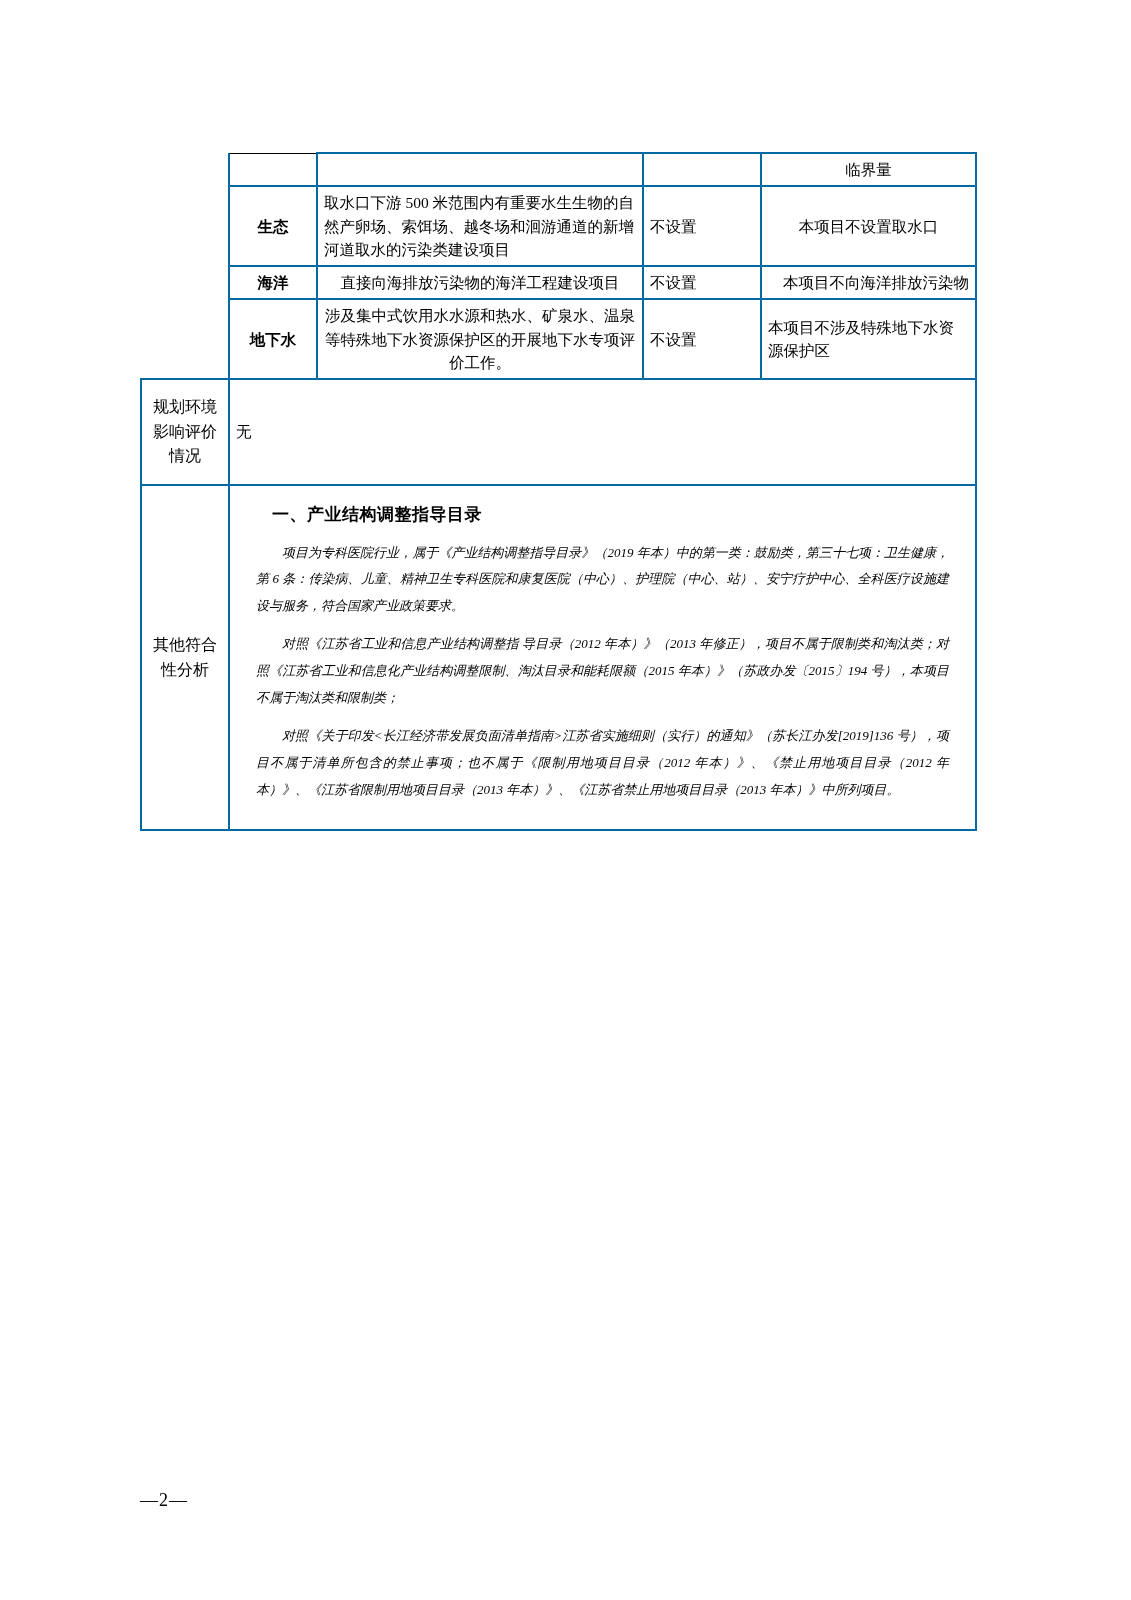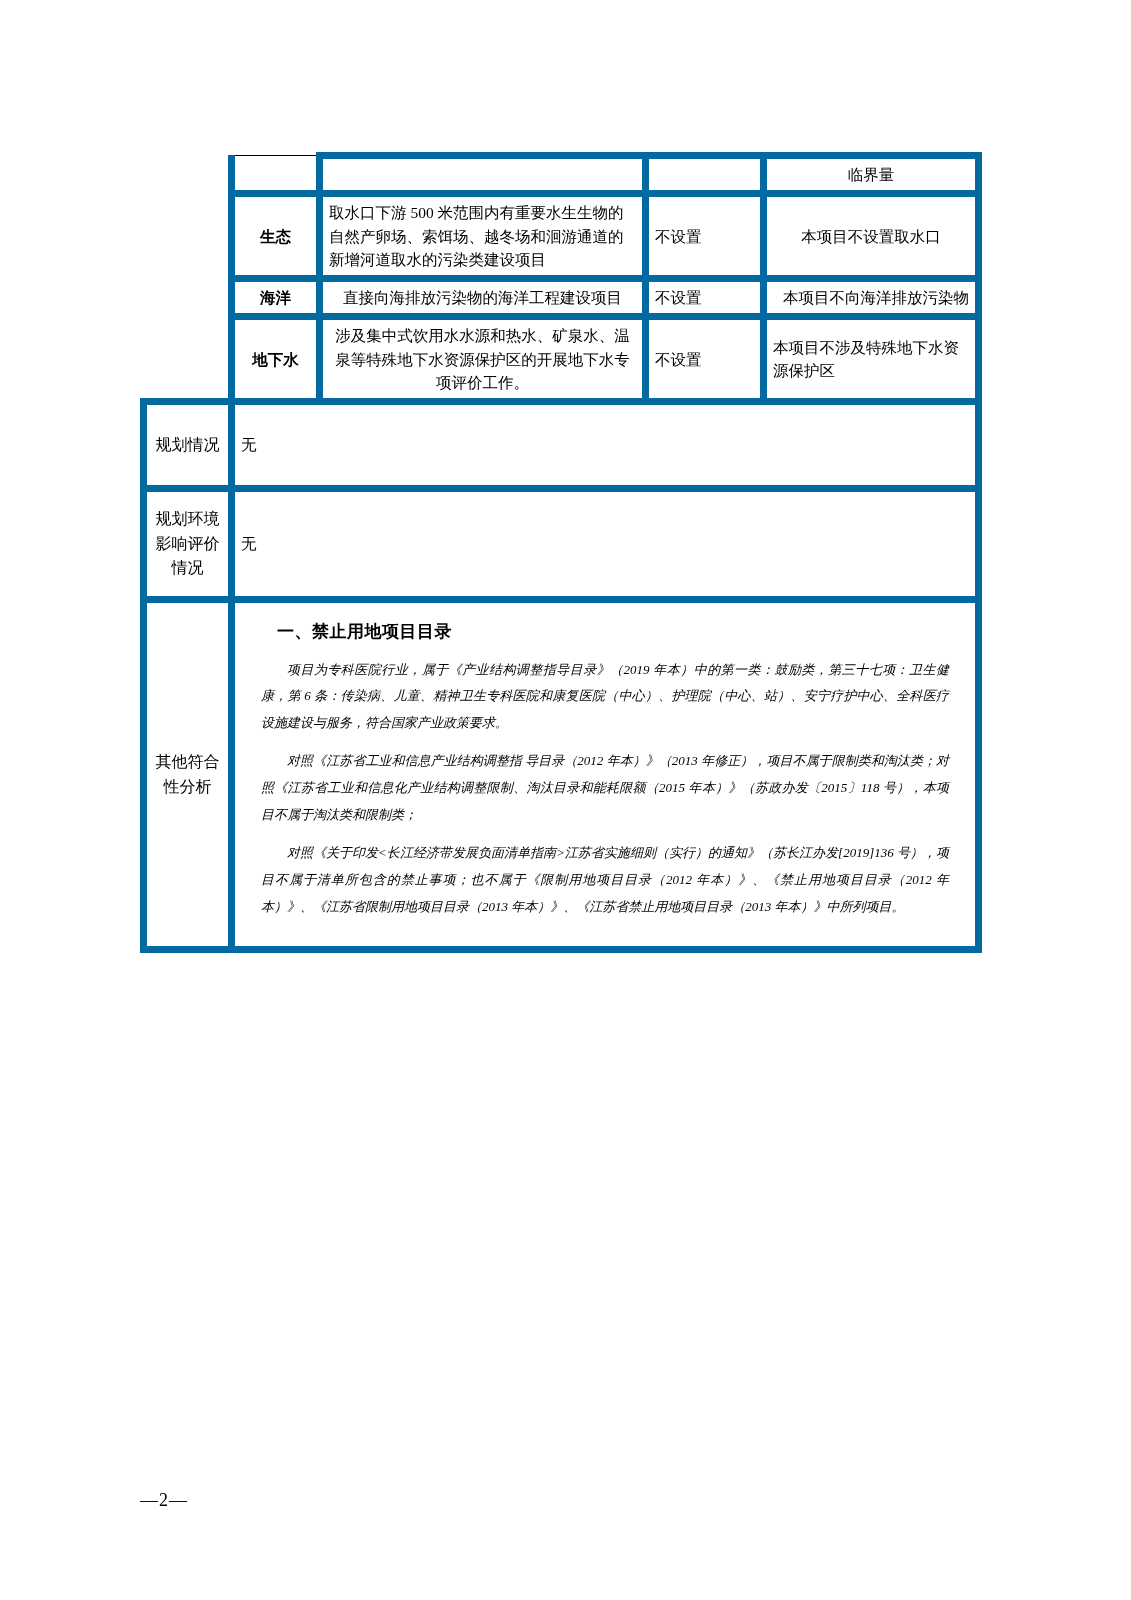--- a/index.html
+++ b/index.html
@@ -23,21 +23,21 @@
   }
   .doc-table {
     position: absolute;
     left: 140px;
     top: 152px;
     width: 835px;
     border-collapse: collapse;
     table-layout: fixed;
   }
   .doc-table td {
-    border: 7px solid #0369a1;
+    border: 2px solid #0369a1;
     vertical-align: middle;
     padding: 4px 6px;
     font-size: 15.5px;
     line-height: 1.5;
   }
   td.label-cell {
     text-align: center;
     width: 88px;
     font-size: 16px;
     line-height: 1.55;
@@ -138,37 +138,33 @@
       </tr>
 
       <tr>
         <td class="blank-cell"></td>
         <td class="sub-label">地下水</td>
         <td class="desc-cell">涉及集中式饮用水水源和热水、矿泉水、温泉等特殊地下水资源保护区的开展地下水专项评价工作。</td>
         <td class="set-cell">不设置</td>
         <td class="result-cell" style="text-align:left;">本项目不涉及特殊地下水资源保护区</td>
       </tr>
 
-      <tr>
-        <td class="label-cell tall-2">规划情况</td>
-        <td class="val-wu" colspan="4">无</td>
-      </tr>
 
       <tr>
         <td class="label-cell tall-1">规划环境影响评价情况</td>
         <td class="val-wu" colspan="4">无</td>
       </tr>
 
 
       <tr>
         <td class="label-cell">其他符合性分析</td>
         <td class="body-cell" colspan="4">
-          <div class="sec-title">一、禁止用地项目目录</div>
+          <div class="sec-title">一、产业结构调整指导目录</div>
           <p class="para">项目为专科医院行业，属于《产业结构调整指导目录》（2019 年本）中的第一类：鼓励类，第三十七项：卫生健康，第 6 条：传染病、儿童、精神卫生专科医院和康复医院（中心）、护理院（中心、站）、安宁疗护中心、全科医疗设施建设与服务，符合国家产业政策要求。</p>
-          <p class="para">对照《江苏省工业和信息产业结构调整指 导目录（2012 年本）》（2013 年修正），项目不属于限制类和淘汰类；对照《江苏省工业和信息化产业结构调整限制、淘汰目录和能耗限额（2015 年本）》（苏政办发〔2015〕118 号），本项目不属于淘汰类和限制类；</p>
+          <p class="para">对照《江苏省工业和信息产业结构调整指 导目录（2012 年本）》（2013 年修正），项目不属于限制类和淘汰类；对照《江苏省工业和信息化产业结构调整限制、淘汰目录和能耗限额（2015 年本）》（苏政办发〔2015〕194 号），本项目不属于淘汰类和限制类；</p>
           <p class="para">对照《关于印发&lt;长江经济带发展负面清单指南&gt;江苏省实施细则（实行）的通知》（苏长江办发[2019]136 号），项目不属于清单所包含的禁止事项；也不属于《限制用地项目目录（2012 年本）》、《禁止用地项目目录（2012 年本）》、《江苏省限制用地项目目录（2013 年本）》、《江苏省禁止用地项目目录（2013 年本）》中所列项目。</p>
         </td>
       </tr>
     </tbody>
   </table>
 
   <div class="page-number">—2—</div>
 
 </div>
 

